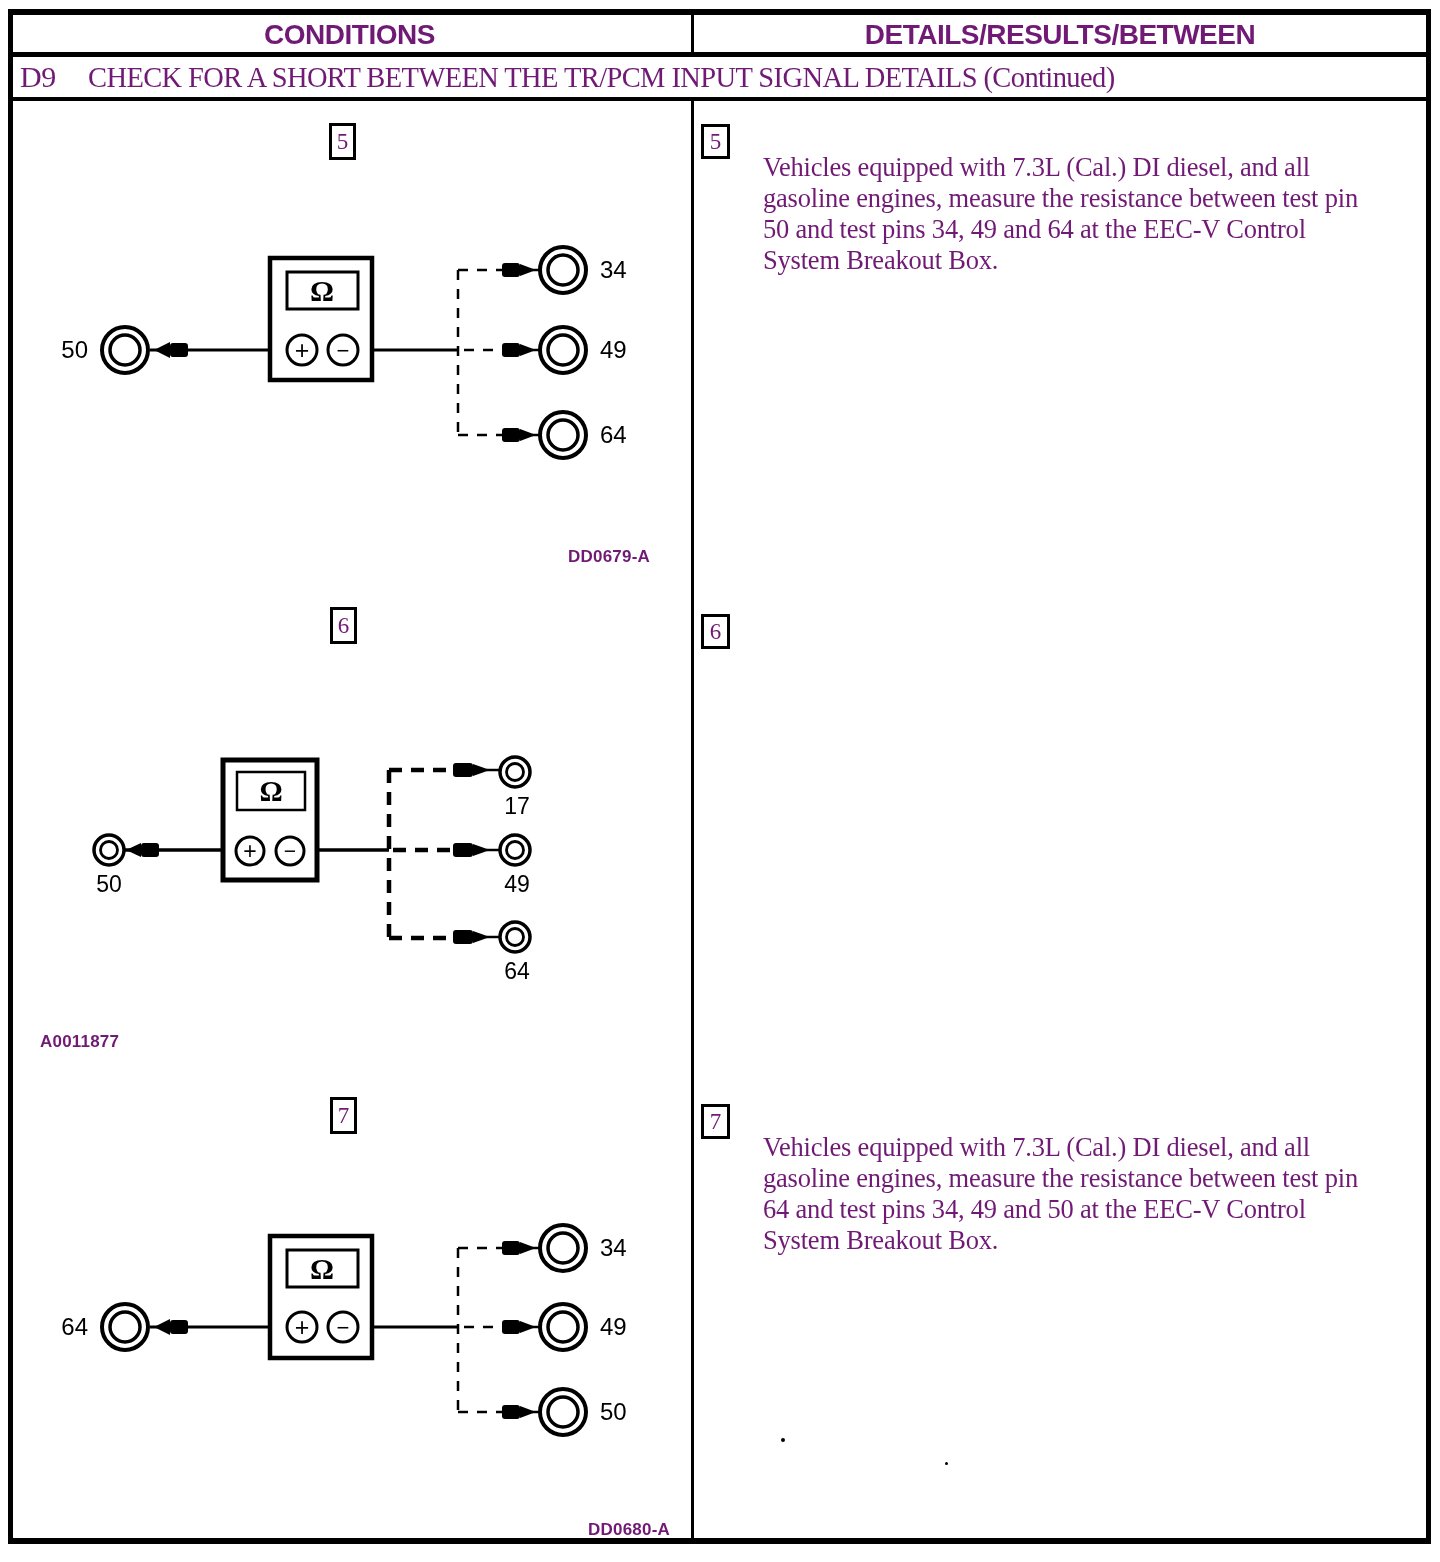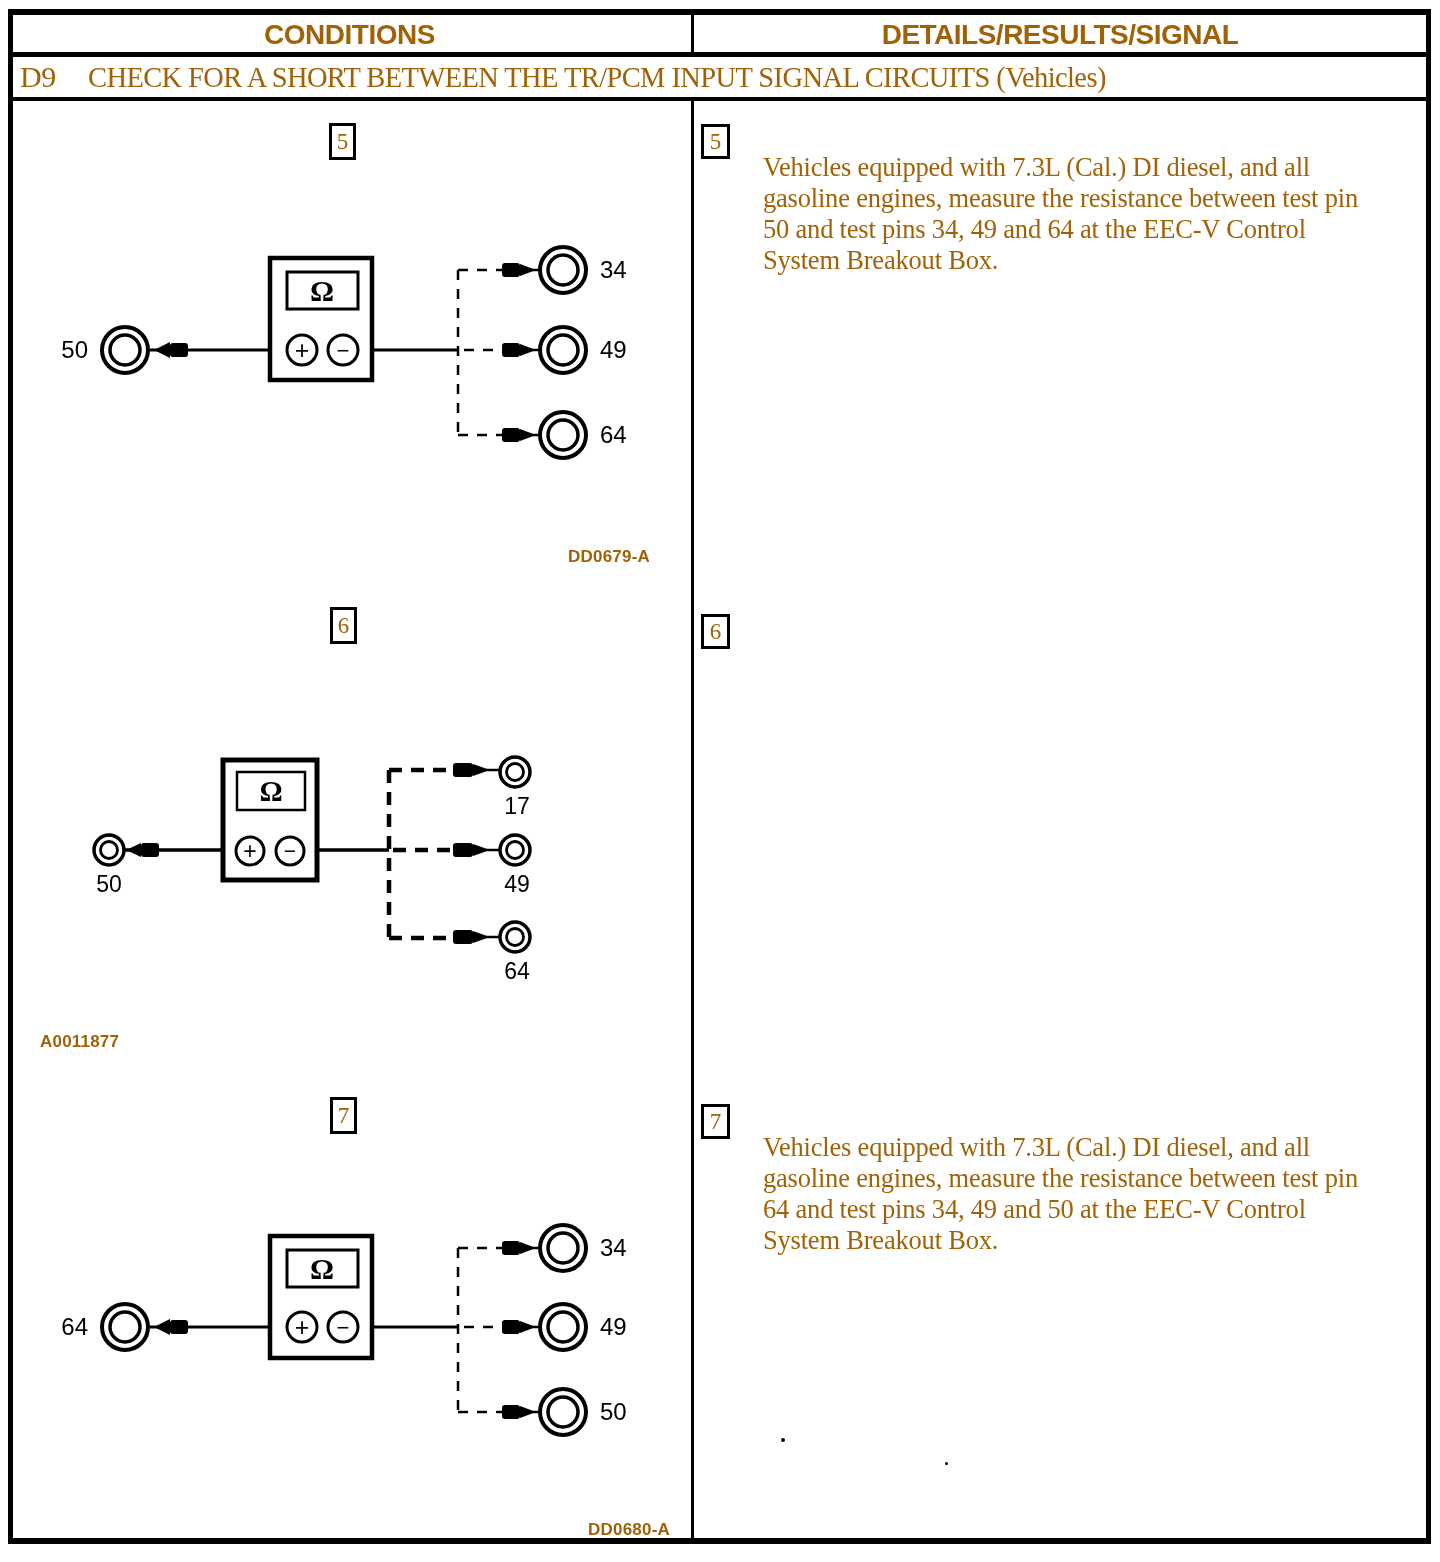--- a/index.html
+++ b/index.html
@@ -1,18 +1,18 @@
 <!DOCTYPE html>
 <html><head>
 <meta charset="utf-8">
 <style>
   html,body{margin:0;padding:0;background:#fff;}
   #page{
     position:relative;width:1440px;height:1562px;background:#fff;
-    font-family:"Liberation Serif",serif;color:#a16207;overflow:hidden;
+    font-family:"Liberation Serif",serif;color:#701a75;overflow:hidden;
   }
   .hline,.vline{position:absolute;background:#000;}
   
   .colhead{
     position:absolute;top:17px;height:36px;display:flex;align-items:center;justify-content:center;
     font-family:"Liberation Sans",sans-serif;font-weight:bold;font-size:28px;letter-spacing:-0.5px;
     transform-origin:center;
   }
   
   .testid{
@@ -55,24 +55,24 @@
   <div class="hline" style="left:8px;top:9px;width:1423px;height:6px;"></div>
   <div class="hline" style="left:8px;top:52px;width:1423px;height:5px;"></div>
   <div class="hline" style="left:8px;top:97px;width:1423px;height:4px;"></div>
   <div class="hline" style="left:8px;top:1538px;width:1423px;height:6px;"></div>
   <div class="vline" style="left:8px;top:9px;width:5px;height:1535px;"></div>
   <div class="vline" style="left:1426px;top:9px;width:5px;height:1535px;"></div>
   <div class="vline" style="left:691px;top:9px;width:3px;height:48px;"></div>
   <div class="vline" style="left:691px;top:101px;width:3px;height:1443px;"></div>
 
   <div class="colhead" style="left:8px;width:683px;">CONDITIONS</div>
-  <div class="colhead" style="left:694px;width:732px;">DETAILS/RESULTS/SIGNAL</div>
+  <div class="colhead" style="left:694px;width:732px;">DETAILS/RESULTS/BETWEEN</div>
 
   <div class="testid">D9</div>
-  <div class="testtitle">CHECK FOR A SHORT BETWEEN THE TR/PCM INPUT SIGNAL CIRCUITS (Vehicles)</div>
+  <div class="testtitle">CHECK FOR A SHORT BETWEEN THE TR/PCM INPUT SIGNAL DETAILS (Continued)</div>
 
   <div class="numbox" style="left:701px;top:124px;width:29px;height:35px;">
     <span>5</span>
   </div>
   <div class="steptext" style="top:124px;">Vehicles equipped with 7.3L (Cal.) DI diesel, and all gasoline engines, measure the resistance between test pin 50 and test pins 34, 49 and 64 at the EEC-V Control System Breakout Box.</div>
 
   <div class="numbox" style="left:701px;top:614px;width:29px;height:35px;">
     <span>6</span>
   </div>
 

